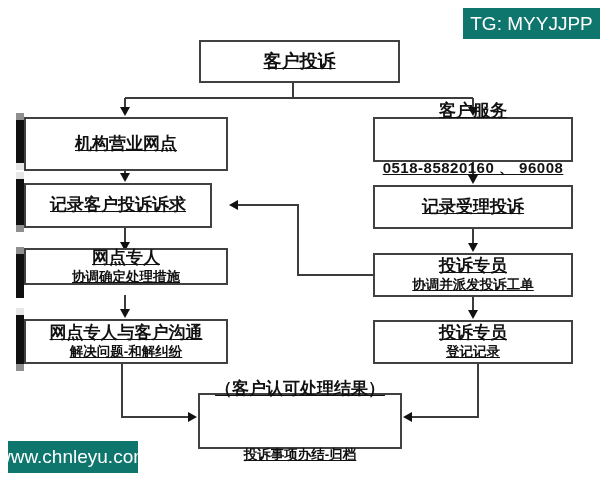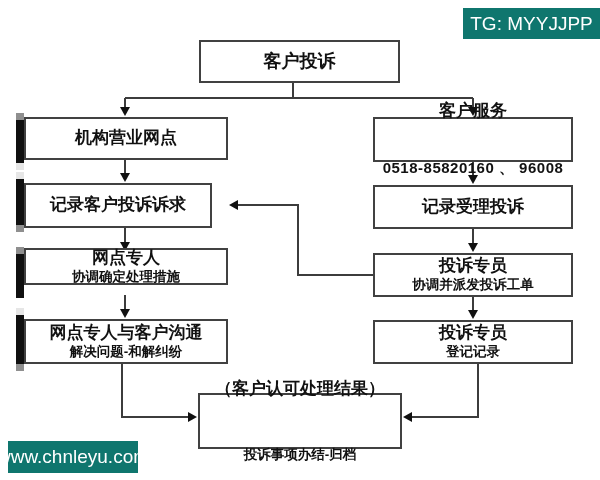--- a/index.html
+++ b/index.html
@@ -23,28 +23,29 @@
     border: 2px solid #414141;
     background: #ffffff;
     display: flex;
     flex-direction: column;
     align-items: center;
     justify-content: center;
     text-align: center;
     color: #111111;
     line-height: 1.22;
     z-index: 2;
+    text-decoration: underline;
   }
   .node .title    { font-weight: 700; font-size: 17px; white-space: nowrap; }
   .node .subtitle { font-weight: 700; font-size: 13.5px; white-space: nowrap; }
   .node .phone    { font-weight: 700; font-size: 15px; letter-spacing: 0.5px; }
 
   .node-root   { left: 199px; top: 40px;  width: 201px; height: 43px; }
   .node-root .title { font-size: 18px; }
-  .node-l1 { left: 24px;  top: 117px; width: 204px; height: 43px; }
+  .node-l1 { left: 24px;  top: 117px; width: 204px; height: 54px; }
   .node-l2 { left: 24px;  top: 183px; width: 188px; height: 45px; }
   .node-l3 { left: 24px;  top: 248px; width: 204px; height: 37px; align-items: center; }
   .node-l4 { left: 24px;  top: 319px; width: 204px; height: 45px; }
   .node-r1 { left: 373px; top: 117px; width: 200px; height: 45px; gap: 37px; }
   .node-r2 { left: 373px; top: 185px; width: 200px; height: 44px; }
   .node-r3 { left: 373px; top: 253px; width: 200px; height: 44px; }
   .node-r4 { left: 373px; top: 320px; width: 200px; height: 44px; }
   .node-result { left: 198px; top: 393px; width: 204px; height: 56px; gap: 47px; }
 
   .accent-bar { position: absolute; left: 16px; width: 8px; z-index: 3; font-size: 0; }

